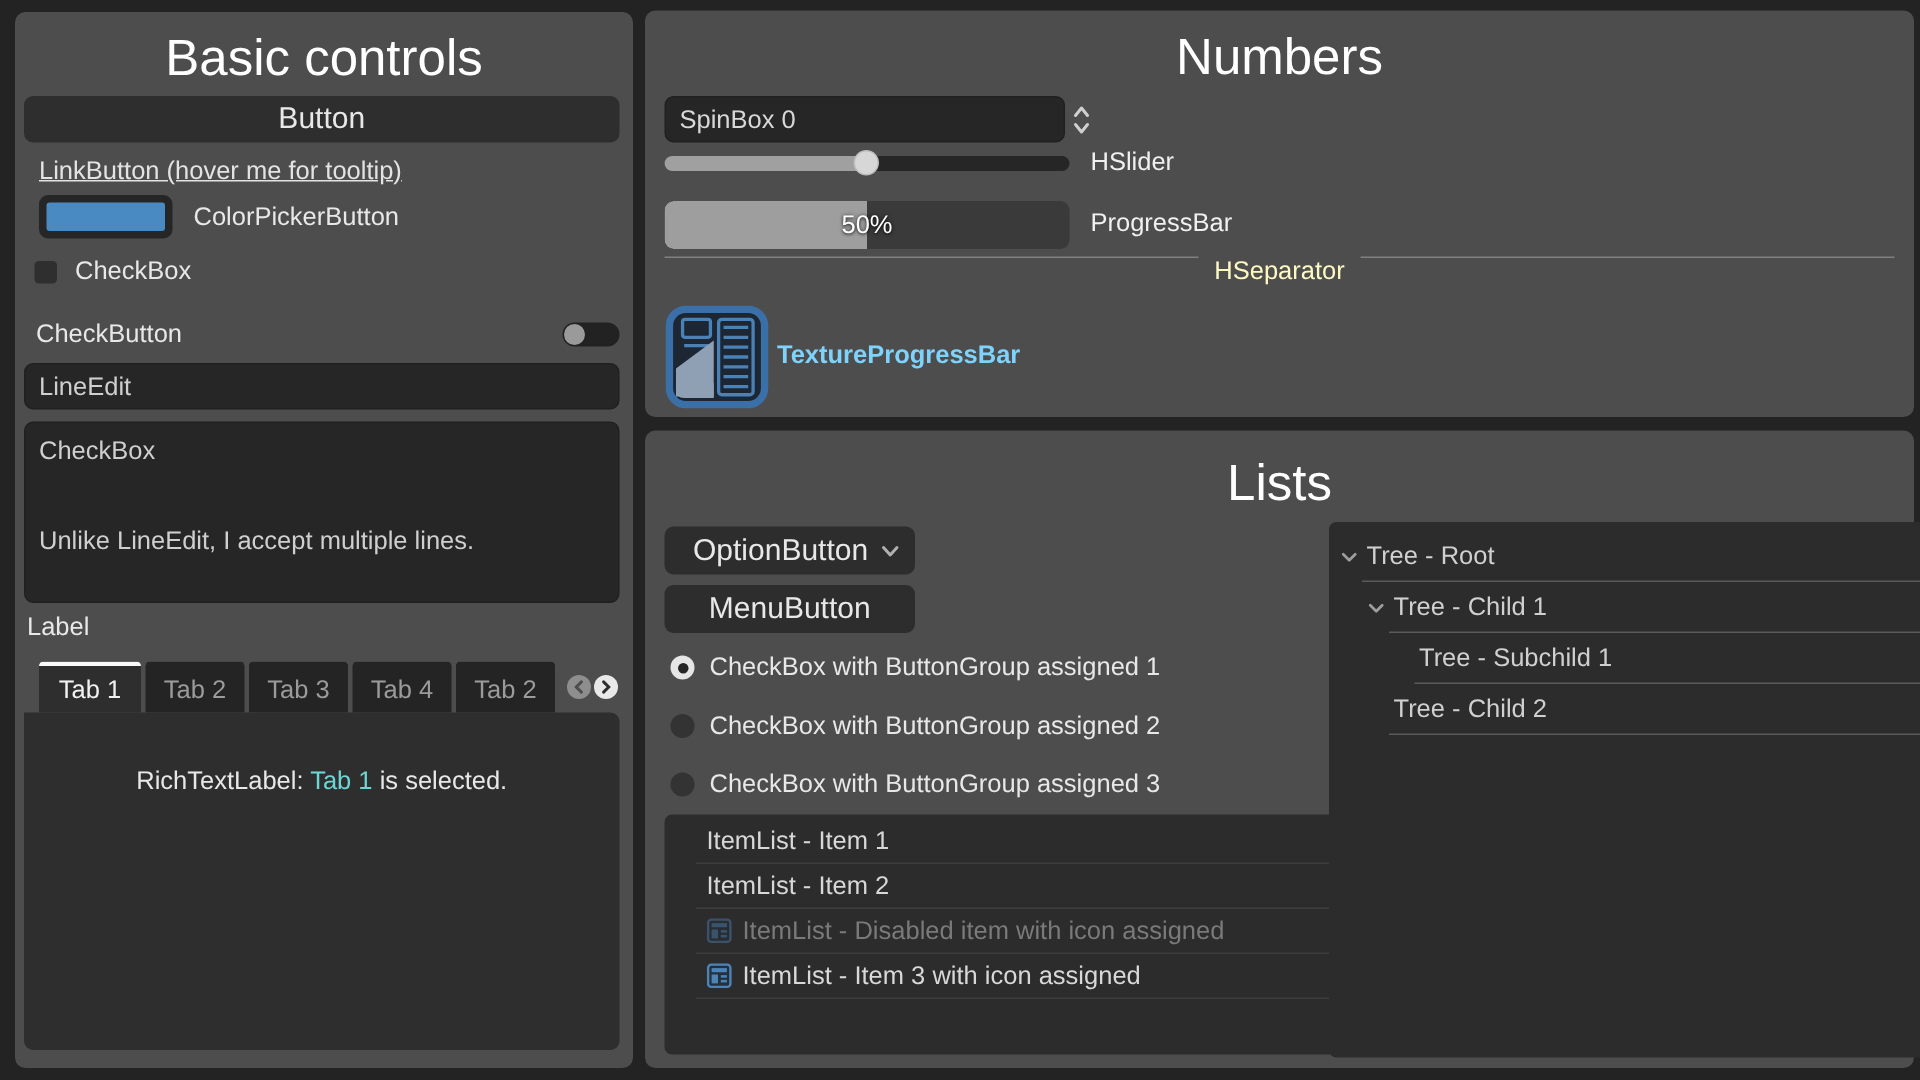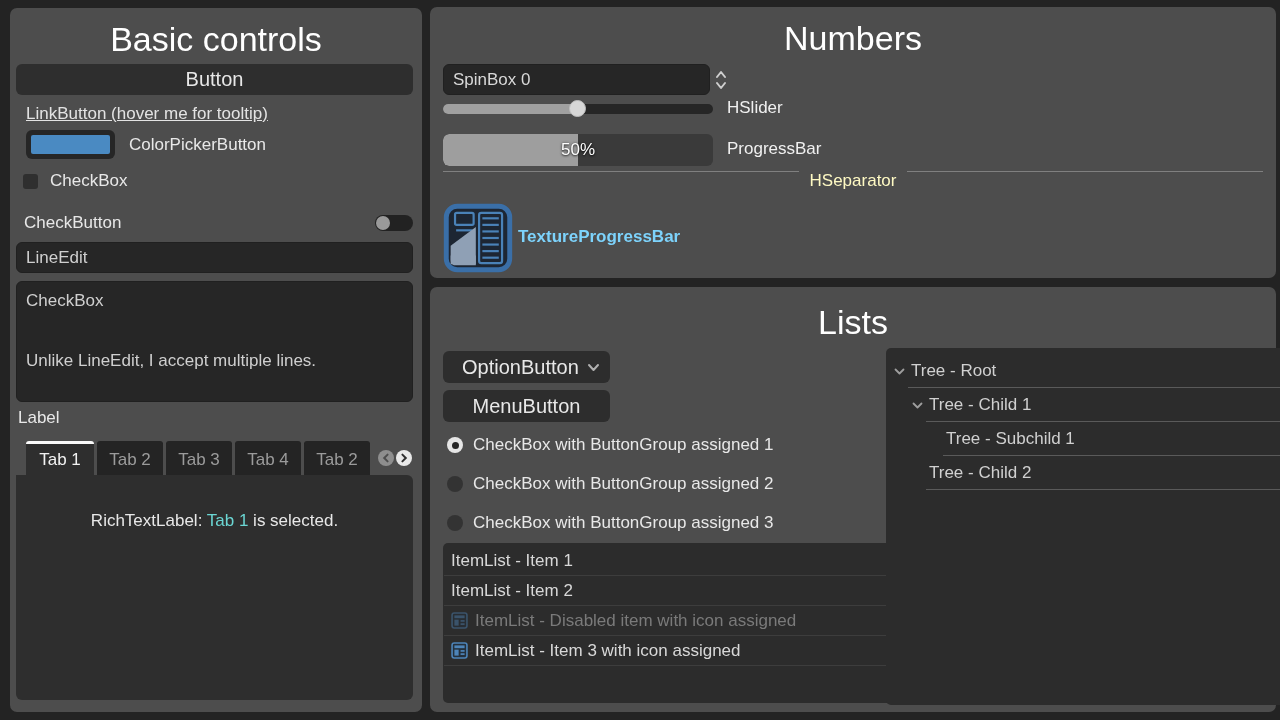--- a/index.html
+++ b/index.html
@@ -62,21 +62,21 @@
   .side-label { position:absolute; left:297px; color:#f0f0f0; }
   .hsep { position:absolute; left:13px; right:13px; top:164px; height:24px; display:flex; gap:11px; color:#fef9c3; }
   .hsep .line { flex:1; height:1px; background:#808080; }
 
   
   .radio-row { position:absolute; left:17px; display:flex; align-items:center; gap:10px; height:18px; cursor:pointer; }
   .radio { width:16px; height:16px; border-radius:50%; background:#333333; position:relative; flex:0 0 16px; }
   .radio.checked { background:#e6e6e6; }
   .radio.checked::after { content:""; position:absolute; left:4.5px; top:4.5px; width:7px; height:7px; border-radius:50%; background:#262626; }
 
-  .itemlist { position:absolute; left:13px; top:256px; width:456px; height:160px; background:#2c2c2c; border-radius:5px; padding-top:3px; }
+  .itemlist { position:absolute; left:13px; top:256px; width:456px; height:160px; background:#2c2c2c; border-radius:5px; padding-top:3px;padding-left:20px; }
   .il-row { height:30px; margin:0 1px; padding-left:7px; display:flex; align-items:center; gap:7px; border-bottom:1px solid #3d3d3d; color:#d8d8d8; cursor:pointer; }
   .il-row.disabled { color:#7a7a7a; cursor:default; }
   .il-row.disabled .il-icon { opacity:.45; }
   .il-icon { flex:0 0 17px; height:17px; }
 
   .tree { position:absolute; left:428px; top:61px; width:410px; height:357px; background:#2c2c2c; border-radius:5px; padding-top:6px;margin-left:28px; }
   .tree-row { height:34px; margin-right:8px; display:flex; align-items:center; border-bottom:1px solid #5a5a5a; color:#d0d0d0; position:relative; padding-left:3px; cursor:pointer; }
   .tree-chevron-icon { position:absolute; left:-14px; top:14px; }
 </style>
 </head>

